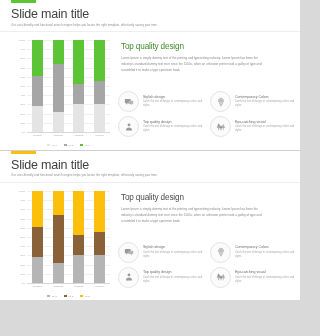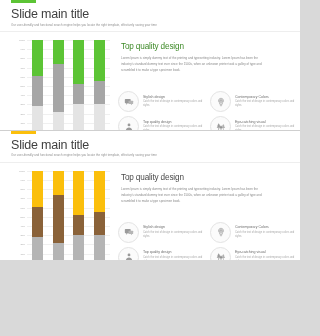--- a/index.html
+++ b/index.html
@@ -2,21 +2,21 @@
 <html><head>
 <meta charset="utf-8">
 <style>
   * { box-sizing: border-box; margin: 0; padding: 0; }
   html, body {
     width: 300px; height: 336px;
     background: #d9d9d9;
     font-family: "Liberation Sans", sans-serif;
     overflow: hidden;
   }
-  .deck { width: 300px; height: 260px; display: flex; flex-direction: column; }
+  .deck { width: 300px; height: 300px; display: flex; flex-direction: column; }
   .slide {
     position: relative;
     width: 300px; height: 168px;
     background: #ffffff;
     overflow: hidden;
   }
   .slide + .slide { border-top: 1px solid #cfcfcf; }
 
   .accent-bar {
     position: absolute; left: 11px; top: 0px;

